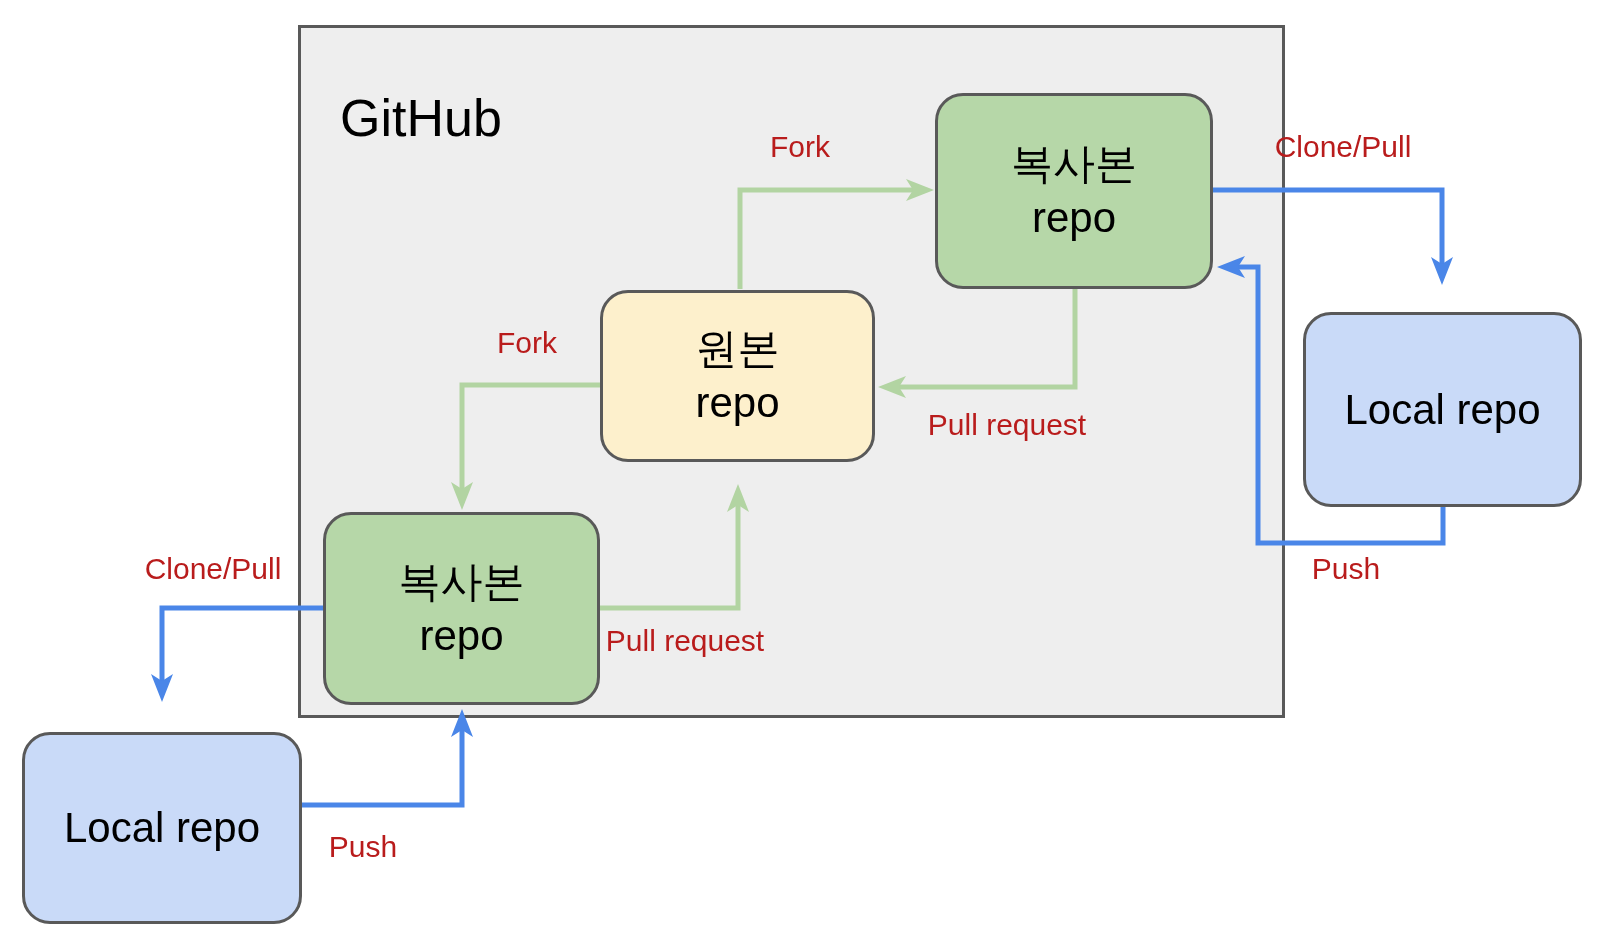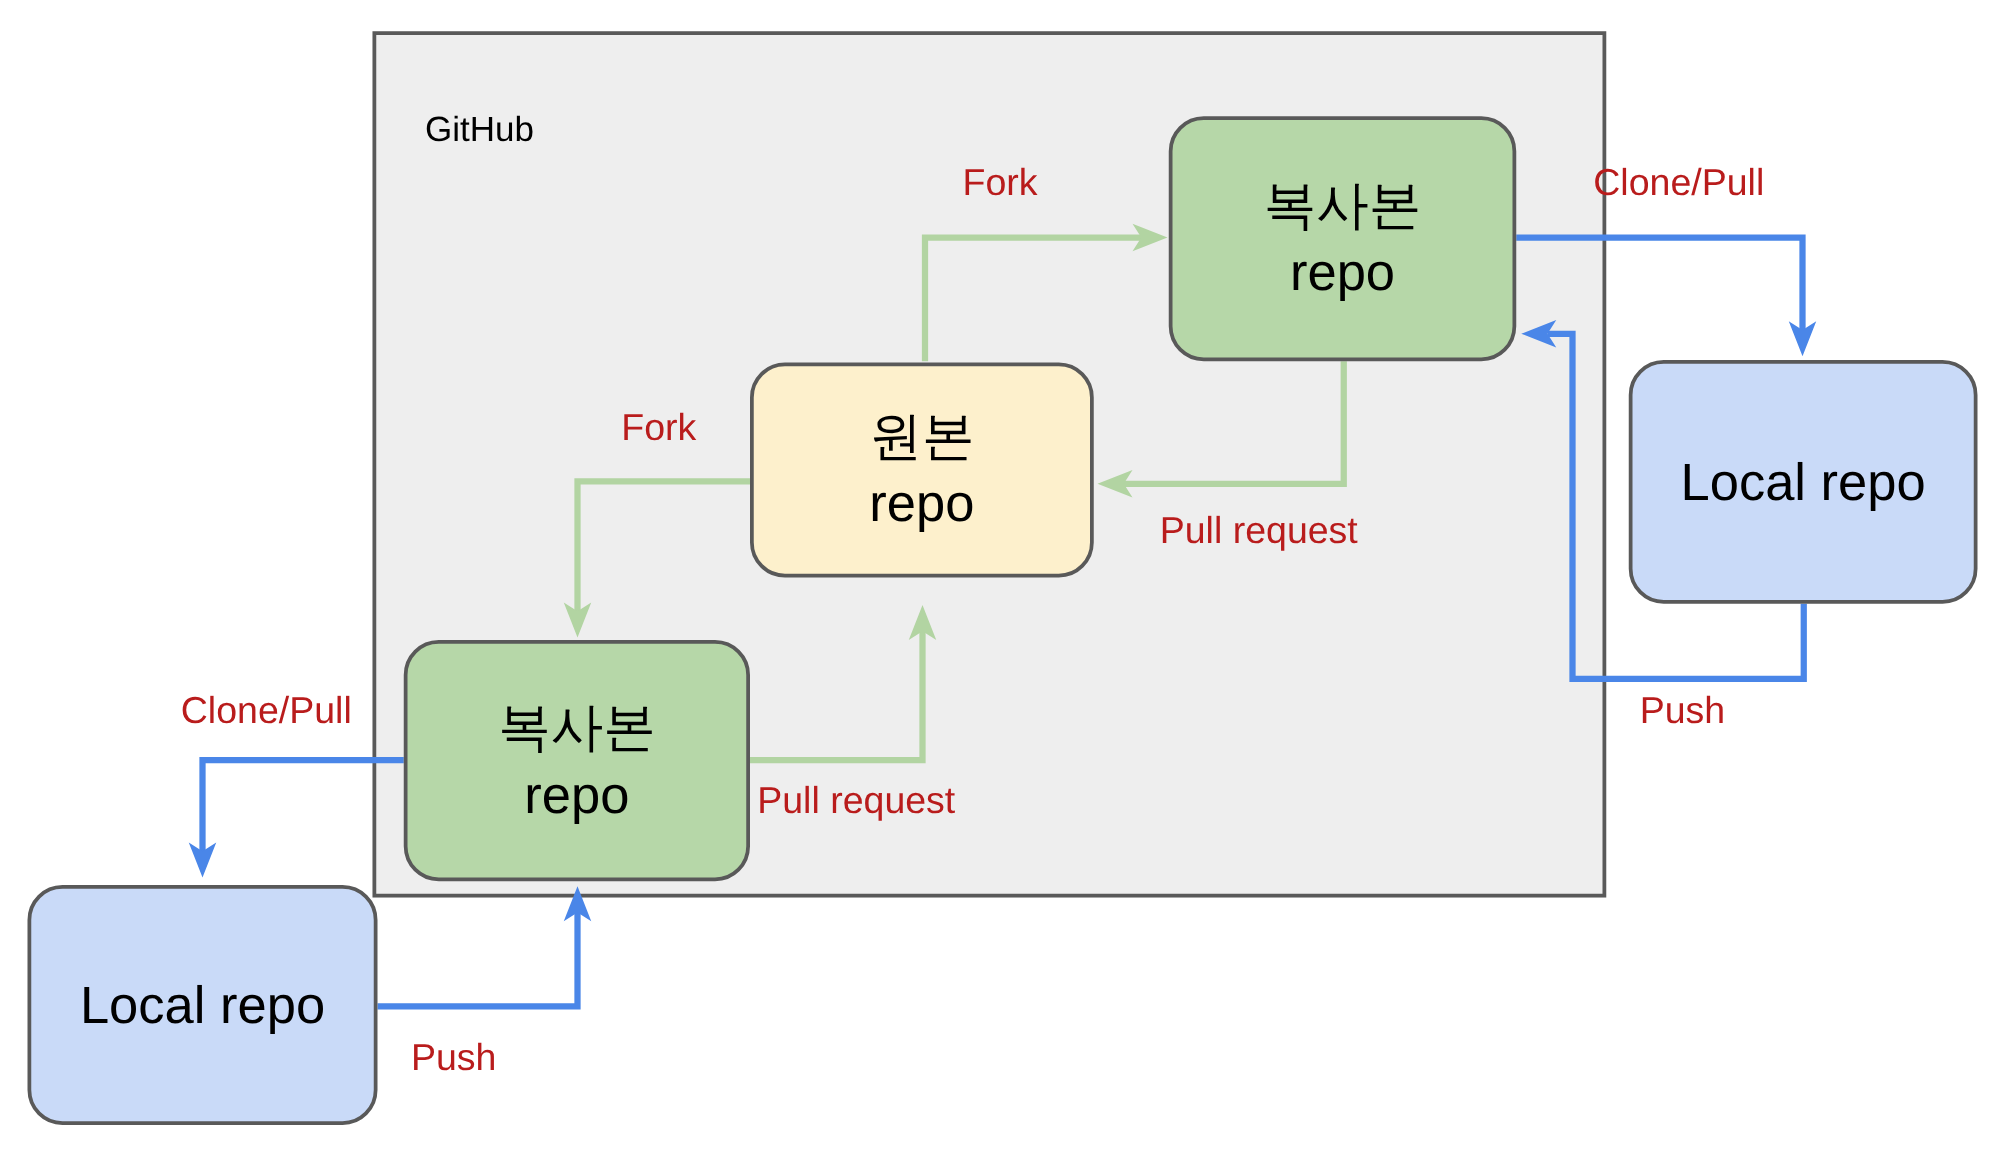--- a/index.html
+++ b/index.html
@@ -22,21 +22,21 @@
     width: 987px;
     height: 693px;
     background: var(--container_fill, #eeeeee);
     border: 3px solid var(--container_border, #595959);
     box-sizing: border-box;
   }
   .github-label {
     position: absolute;
     left: 340px;
     top: 88px;
-    font-size: 28px;
+    font-size: 52px;
     color: #000000;
     white-space: nowrap;
   }
   svg.edges {
     position: absolute;
     left: 0;
     top: 0;
     width: 1605px;
     height: 931px;
   }
@@ -58,21 +58,21 @@
     flex-direction: column;
     align-items: center;
     justify-content: center;
     font-size: 42px;
     line-height: 1.28;
     color: #000000;
     text-align: left;
   }
   .node.green  { background: var(--green_fill, #b6d7a8); }
   .node.yellow { background: var(--yellow_fill, #fdf0cc); }
-  .node.blue   { background: var(--blue_fill, #c9daf8); }
+  .node.blue   { background: var(--blue_fill, #c9daf8); margin-top: 24px; }
   .edge-label {
     position: absolute;
     transform: translateX(-50%);
     font-size: 30px;
     color: #b91c1c;
     white-space: nowrap;
   }
 </style>
 </head>
 <body>

